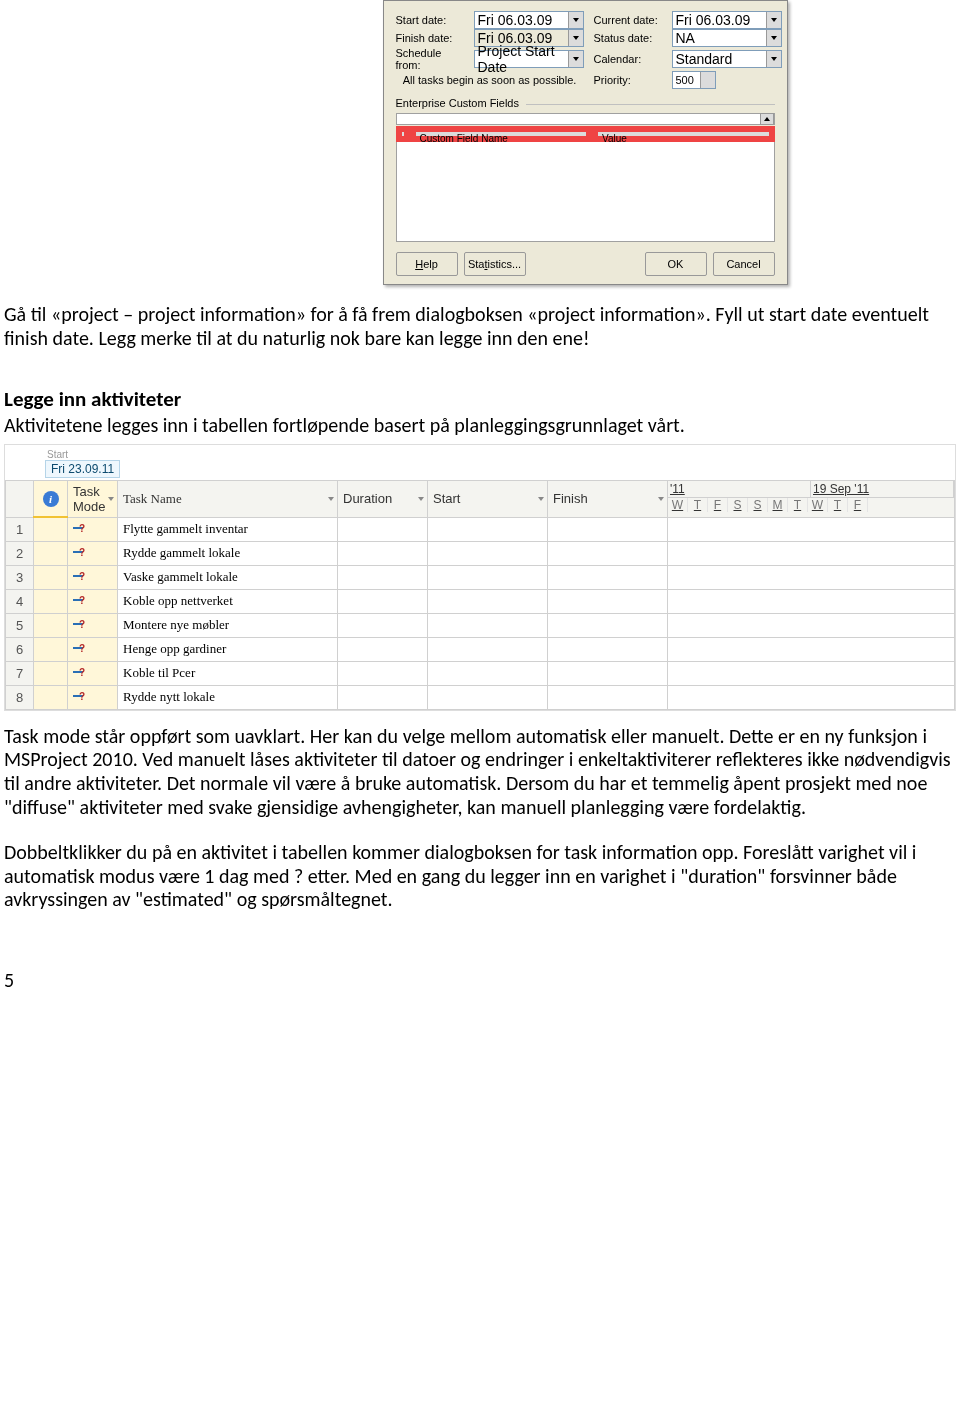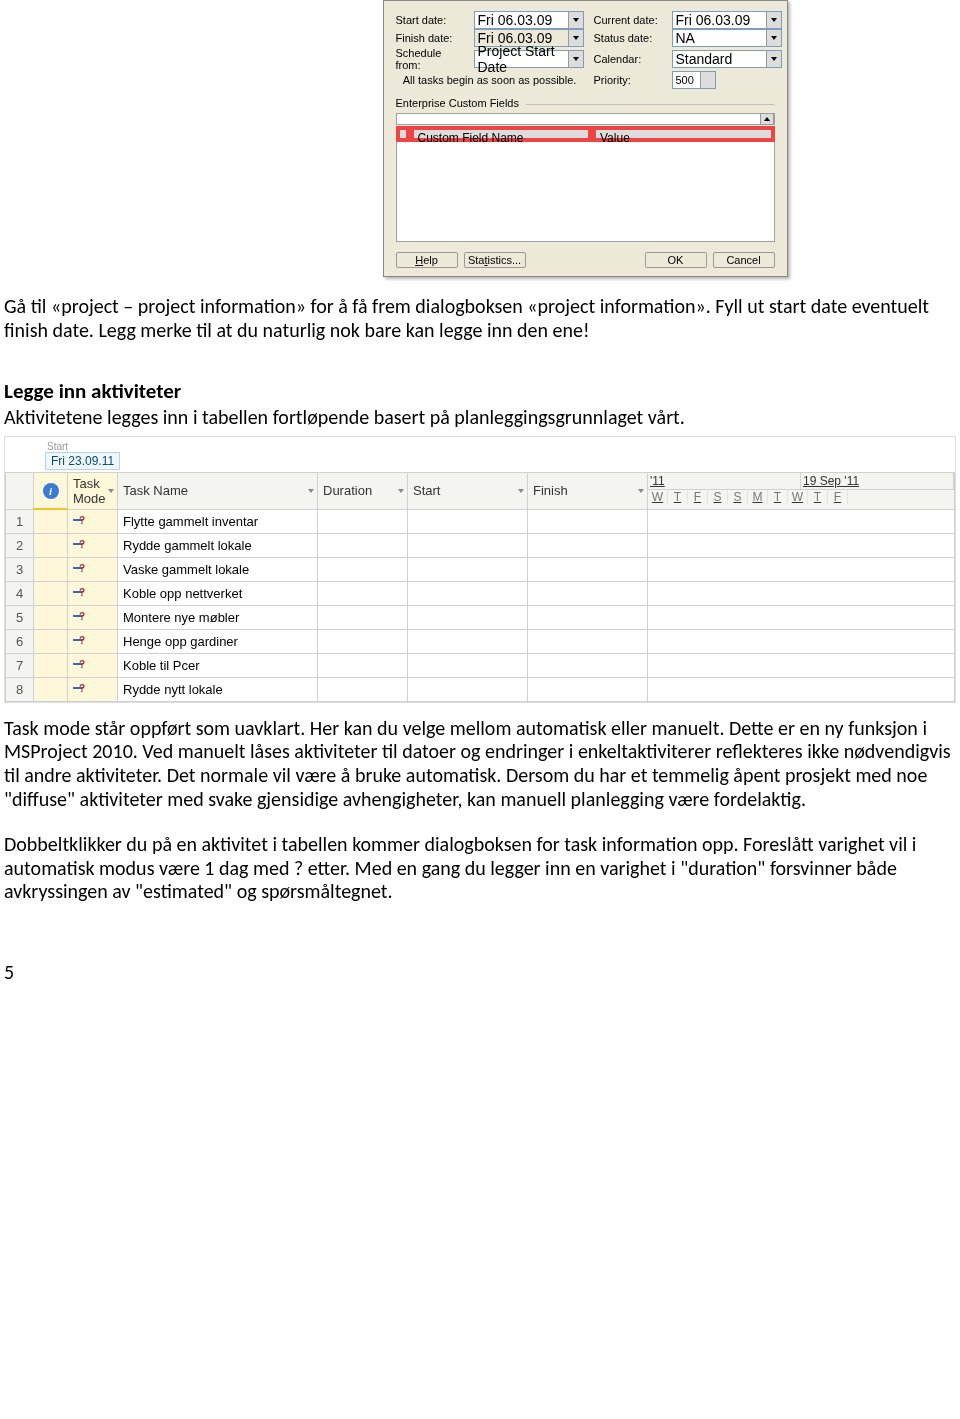--- a/index.html
+++ b/index.html
@@ -151,23 +151,23 @@
     border-left: 3px solid transparent;
     border-right: 3px solid transparent;
     border-bottom: 4px solid #000;
   }
   .cf-header {
     display: flex;
     margin-top: 1px;
   }
   .cf-header .cell {
     background: #dcdcdc;
-    border: 4px solid #ef4444;
+    border: 6px solid #ef4444;
     height: 16px;
-    font-size: 12px;
+    font-size: 10px;
     padding: 1px 4px;
   }
   .cf-header .cell.corner { width: 14px; padding: 0; }
   .cf-header .cell.name { flex: 1; }
   .cf-header .cell.value { flex: 1; }
   .cf-body {
     height: 100px;
     background: #fff;
     border: 1px solid #a0a0a0;
     border-top: none;
@@ -176,21 +176,21 @@
     display: flex;
     justify-content: space-between;
     margin-top: 10px;
   }
   .button-row .left, .button-row .right {
     display: flex;
     gap: 6px;
   }
   .btn {
     width: 62px;
-    height: 16px;
+    height: 24px;
     background: #ece9d8;
     border: 1px solid #999;
     border-radius: 2px;
     font-size: 11px;
     display: flex;
     align-items: center;
     justify-content: center;
     text-align: center;
   }
   .btn u { text-decoration: underline; }
@@ -255,21 +255,21 @@
     right: 3px; top: 50%;
     transform: translateY(-50%);
     width: 0; height: 0;
     border-left: 3px solid transparent;
     border-right: 3px solid transparent;
     border-top: 4px solid #888;
   }
   .gantt-tbl .col-num { width: 28px; text-align: center; background: #f4f4f0; color: #555;}
   .gantt-tbl .col-info { width: 34px; text-align: center; background: #fff7d9;}
   .gantt-tbl .col-mode { width: 50px; background: #fff7d9;}
-  .gantt-tbl .col-name { width: 200px; }
+  .gantt-tbl .col-name { width: 220px; font-family: Liberation Serif, serif; }
   .gantt-tbl .col-dur { width: 90px; }
   .gantt-tbl .col-start { width: 120px; }
   .gantt-tbl .col-finish { width: 120px; }
   .gantt-tbl .col-tl { width: auto; padding: 0;}
   .gantt-tbl thead th.col-info { background: #fff7d9; border-bottom: 2px solid #f1c232;}
   .gantt-tbl thead th.col-mode { background: #fff7d9; }
   .timeline-head {
     display: flex;
     flex-direction: column;
     font-size: 12px;

